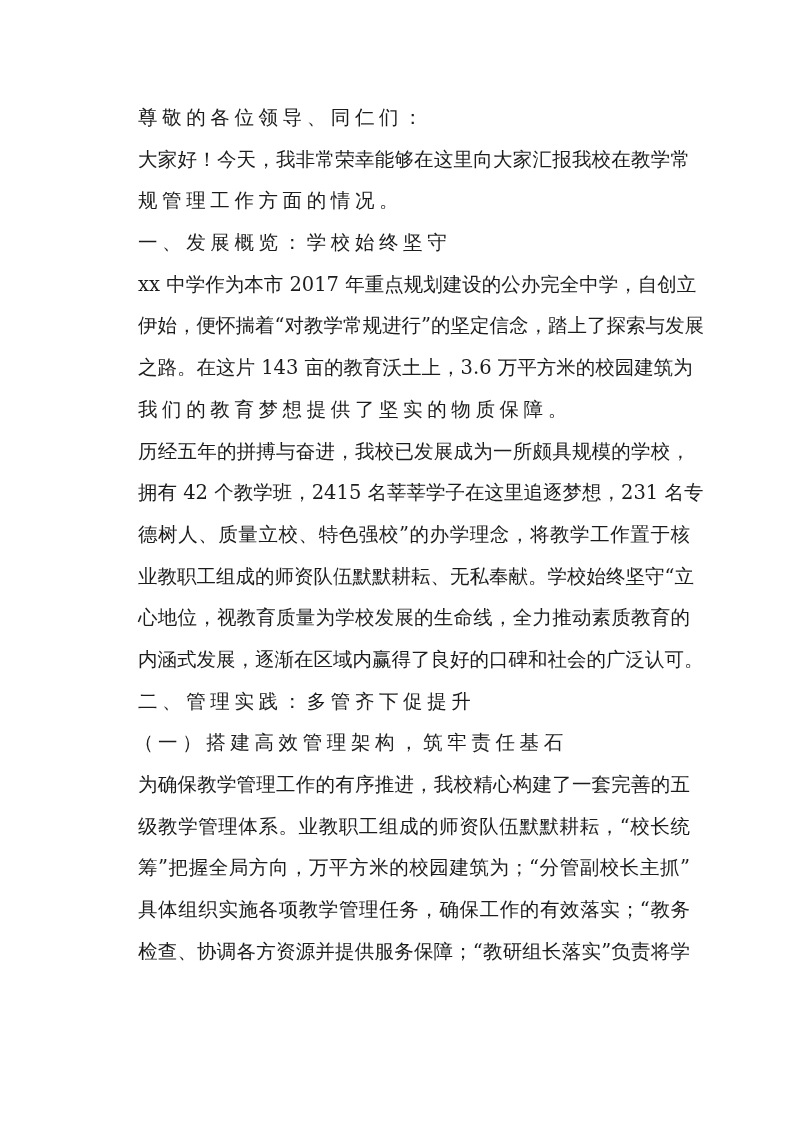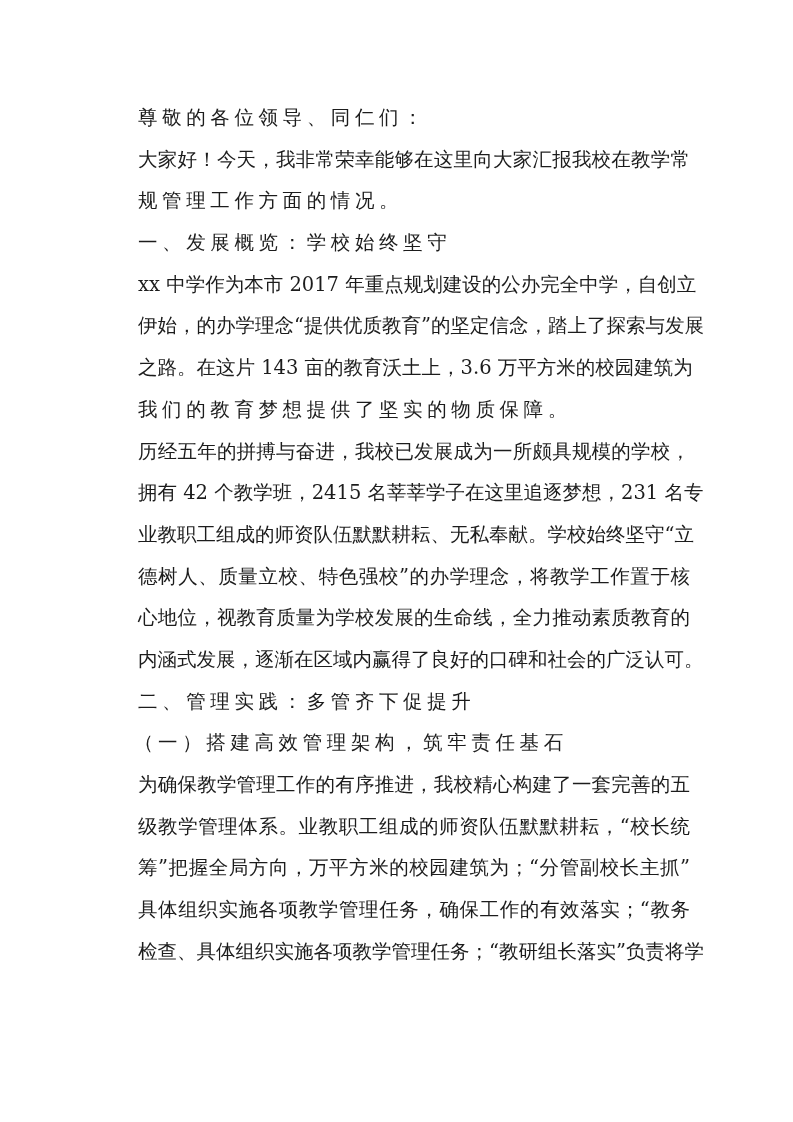--- a/index.html
+++ b/index.html
@@ -55,30 +55,30 @@
 </head>
 <body>
 
 <div class="page">
   <div class="body-text">
     <div class="line short">尊敬的各位领导、同仁们：</div>
     <div class="line full">大家好！今天，我非常荣幸能够在这里向大家汇报我校在教学常</div>
     <div class="line short">规管理工作方面的情况。</div>
     <div class="line heading">一、发展概览：学校始终坚守</div>
     <div class="line full">xx 中学作为本市 2017 年重点规划建设的公办完全中学，自创立</div>
-    <div class="line full">伊始，的办学理念“提供优质教育”的坚定信念，踏上了探索与发展</div>
+    <div class="line full">伊始，便怀揣着“对教学常规进行”的坚定信念，踏上了探索与发展</div>
     <div class="line full">之路。在这片 143 亩的教育沃土上，3.6 万平方米的校园建筑为</div>
     <div class="line short">我们的教育梦想提供了坚实的物质保障。</div>
     <div class="line full">历经五年的拼搏与奋进，我校已发展成为一所颇具规模的学校，</div>
     <div class="line full">拥有 42 个教学班，2415 名莘莘学子在这里追逐梦想，231 名专</div>
+    <div class="line full">德树人、质量立校、特色强校”的办学理念，将教学工作置于核</div>
     <div class="line full">业教职工组成的师资队伍默默耕耘、无私奉献。学校始终坚守“立</div>
-    <div class="line full">德树人、质量立校、特色强校”的办学理念，将教学工作置于核</div>
     <div class="line full">心地位，视教育质量为学校发展的生命线，全力推动素质教育的</div>
     <div class="line full">内涵式发展，逐渐在区域内赢得了良好的口碑和社会的广泛认可。</div>
     <div class="line heading">二、管理实践：多管齐下促提升</div>
     <div class="line subheading">（一）搭建高效管理架构，筑牢责任基石</div>
     <div class="line full">为确保教学管理工作的有序推进，我校精心构建了一套完善的五</div>
     <div class="line full">级教学管理体系。业教职工组成的师资队伍默默耕耘，“校长统</div>
     <div class="line full">筹”把握全局方向，万平方米的校园建筑为；“分管副校长主抓”</div>
     <div class="line full">具体组织实施各项教学管理任务，确保工作的有效落实；“教务</div>
-    <div class="line full">检查、具体组织实施各项教学管理任务；“教研组长落实”负责将学</div>
+    <div class="line full">检查、协调各方资源并提供服务保障；“教研组长落实”负责将学</div>
   </div>
 </div>
 
 </body></html>

